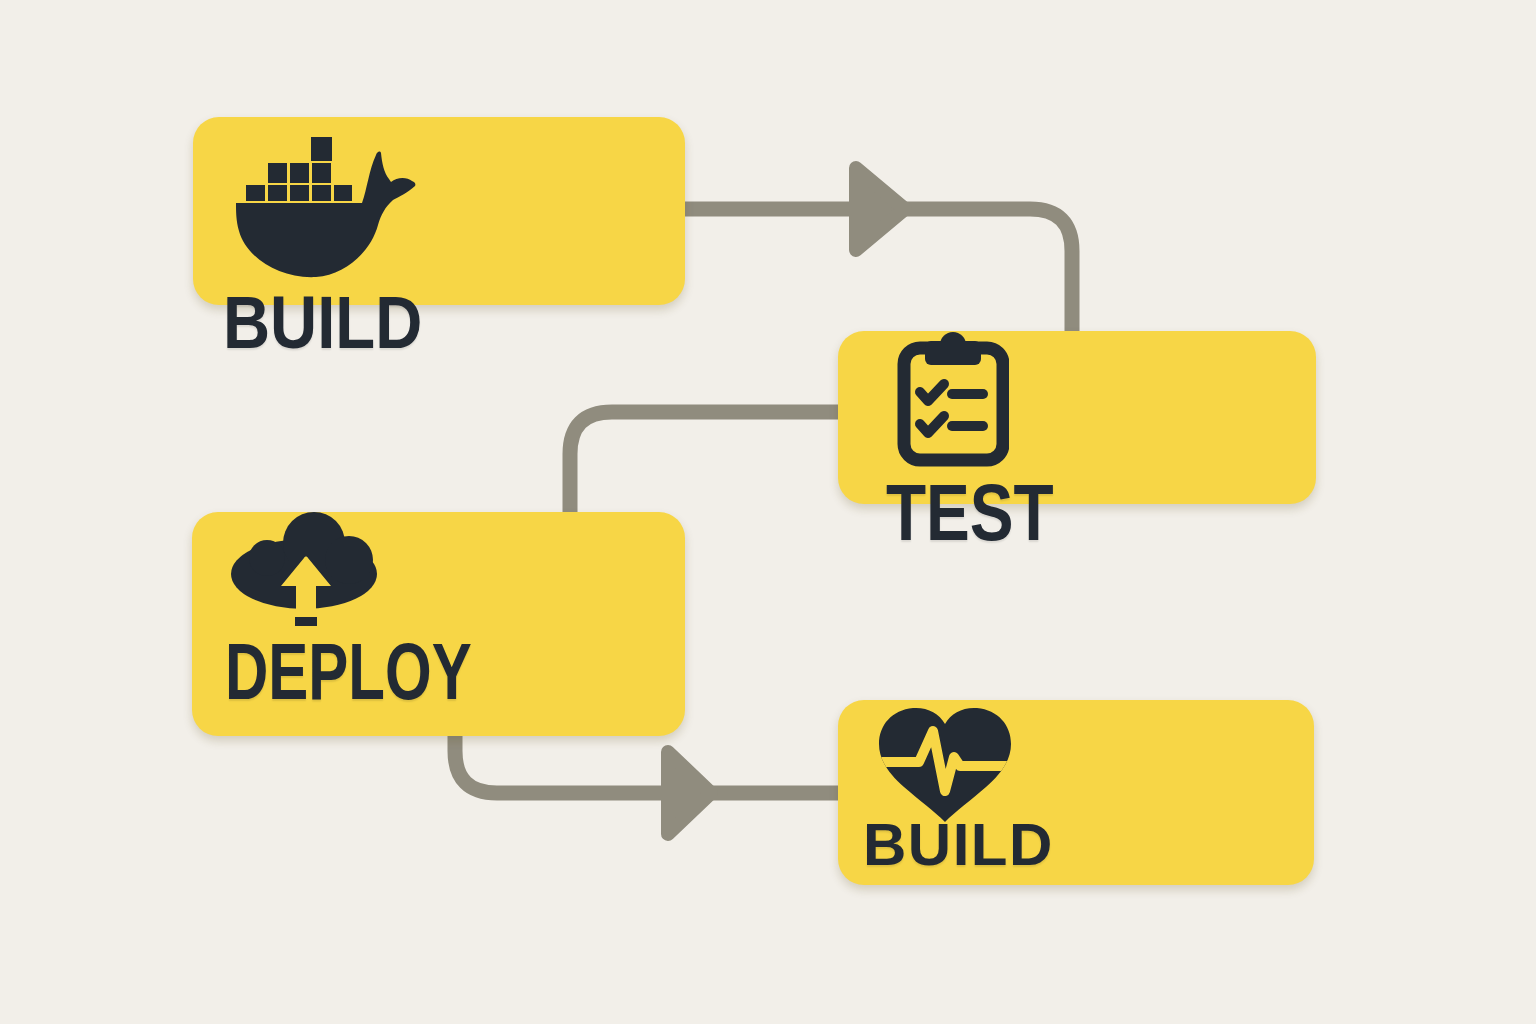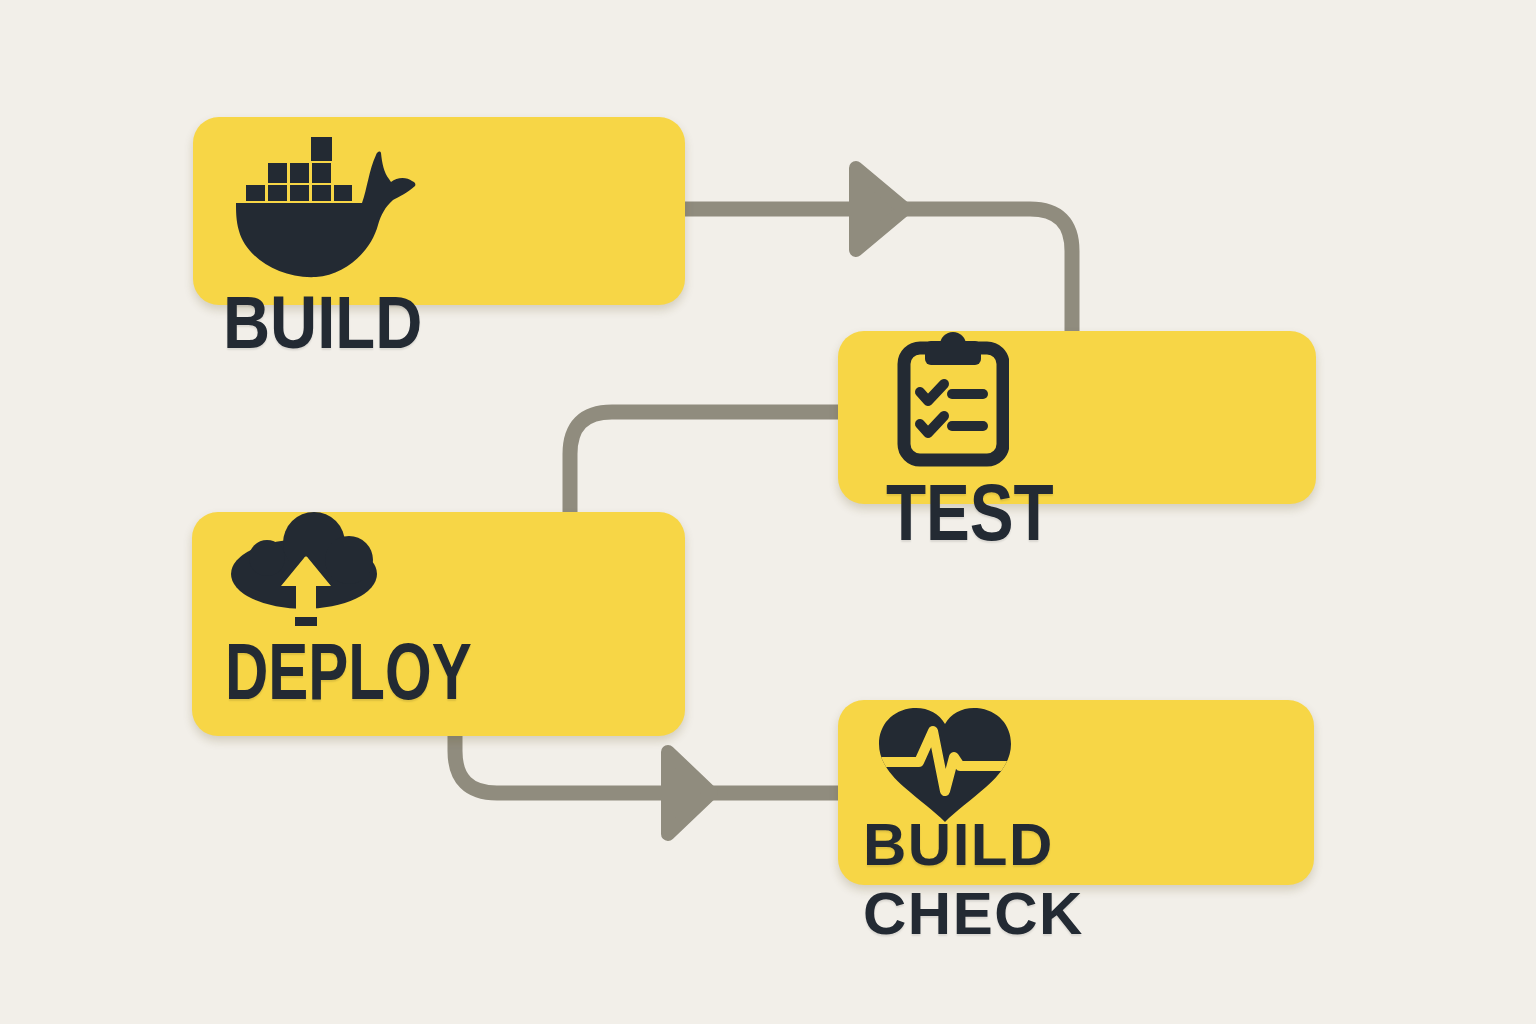--- a/index.html
+++ b/index.html
@@ -102,17 +102,16 @@
       <defs>
         <clipPath id="heartclip">
           <path d="M70,24 C64,13 52,7 38,8 C17,10 4,25 4,44 C4,60 14,74 29,87 C44,100 59,111 70,122 C81,111 96,100 111,87 C126,74 136,60 136,44 C136,25 123,10 102,8 C88,7 76,13 70,24 Z"></path>
         </clipPath>
       </defs>
       <path fill="var(--dark)" d="M70,24 C64,13 52,7 38,8 C17,10 4,25 4,44 C4,60 14,74 29,87 C44,100 59,111 70,122 C81,111 96,100 111,87 C126,74 136,60 136,44 C136,25 123,10 102,8 C88,7 76,13 70,24 Z"></path>
       <path clip-path="url(#heartclip)" fill="none" stroke="var(--yellow)" stroke-width="10" stroke-linejoin="round" stroke-linecap="round" d="M0,62 H44 L58,31 L70,91 L79,57 L85,66 H140"></path>
     </svg>
     <div class="label label-health">
       <div>BUILD</div>
-      <div>CHECK</div>
     </div>
   </div>
 
 </div>
 
 </body></html>

